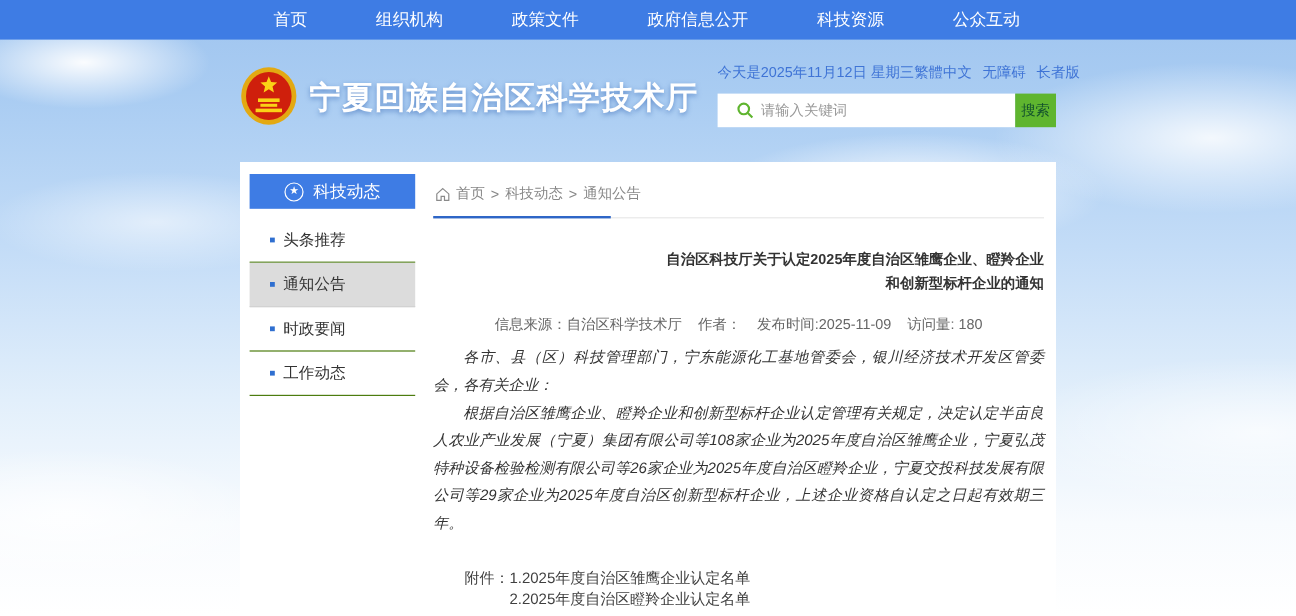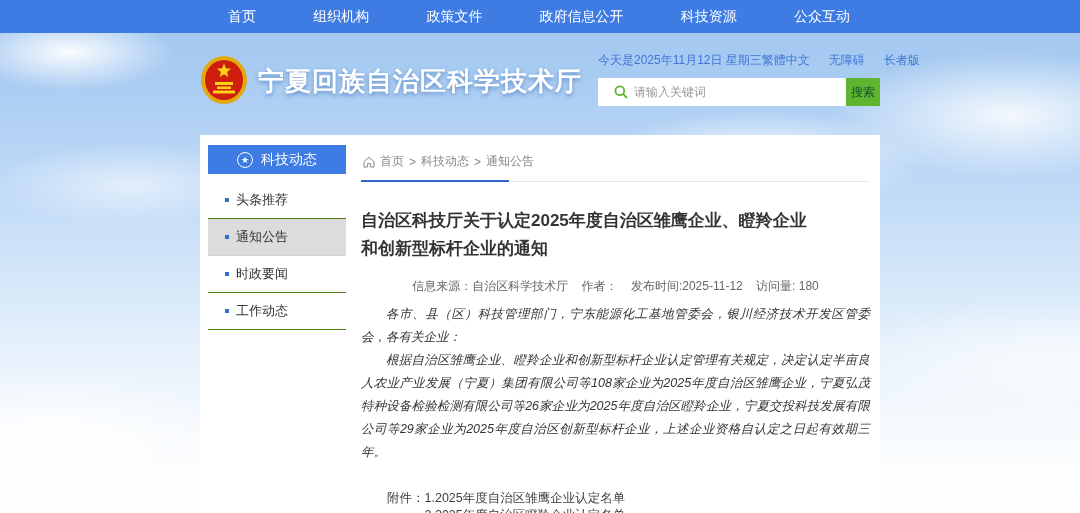--- a/index.html
+++ b/index.html
@@ -26,21 +26,21 @@
   .header{height:102px;}
   .header-inner{width:680px; margin:0 auto; display:flex; align-items:center;}
   .logo-block{display:flex; align-items:center; gap:10px; margin-top:22px; cursor:pointer;}
   .site-cn{font-size:26px; font-weight:bold; color:#fff; letter-spacing:1px;
            text-shadow:0 2px 4px rgba(36,88,170,.55);}
   .site-en{font-size:11px; color:#eef5ff; margin-top:5px; letter-spacing:.5px; word-spacing:6px;
            text-shadow:0 1px 3px rgba(36,88,170,.5);}
   .header-right{margin-left:auto; width:282px; margin-top:18px;}
   .today-row{display:flex; justify-content:space-between; align-items:center;
              font-size:12px; color:var(--link-blue); white-space:nowrap;}
-  .lang-links{display:flex; gap:19px;}
+  .lang-links{display:flex; gap:9px;}
   .lang-links span{cursor:pointer;}
   .search-row{margin-top:9px; display:flex; height:28px;}
   .search-box{flex:1; background:#fff; display:flex; align-items:center; padding-left:16px; gap:6px;}
   .search-box input{border:none; outline:none; flex:1; font-size:12px; color:#333; min-width:0;
                     font-family:inherit;}
   .search-box input::placeholder{color:#9a9a9a;}
   .search-btn{width:34px; background:var(--btn-green); color:#14532d; border:none; font-size:12px;
               cursor:pointer; font-family:inherit;}
   
   .container{width:680px; margin:0 auto; background:#fff; min-height:378px;
@@ -57,21 +57,21 @@
   .side-item .dot{display:inline-block; width:4px; height:4px; background:#2f6fd0;
                   vertical-align:2px; margin-right:7px;}
   .side-item.active{background:var(--active-gray); border-color:#d2d2d2;}
   
   .main-col{flex:1; min-width:0; padding-right:2px;}
   .crumbs{display:flex; align-items:center; gap:5px; font-size:12px; color:#888;
           padding:8px 0 11px 2px; border-bottom:1px solid #e8e8e8; position:relative;}
   .crumbs::after{content:""; position:absolute; left:0; bottom:-1px; width:148px; height:2px;
                  background:#2e66c7;}
   .crumb-link{cursor:pointer;}
-  .article-title{margin-top:25px; text-align:left; font-size:17px; font-weight:bold;
+  .article-title{margin-top:25px; text-align:right; font-size:12px; font-weight:bold;
                  color:#333; line-height:1.65;}
   .meta{margin-top:15px; text-align:center; font-size:12px; color:#666;}
   .meta span{margin:0 5px;}
   .content{margin-top:8px; font-size:12.5px; color:#333; line-height:23px; text-align:justify;}
   .content p{text-indent:2em;font-style:italic;}
   .attachments{margin-top:26px; padding-left:26px; font-size:12.5px; color:#404040;
                display:flex; line-height:17px;}
   .att-label{flex:none;}
   .att-item{cursor:pointer;}
 </style>
@@ -163,21 +163,21 @@
     </div>
 
     <div class="article-title">
       <div>自治区科技厅关于认定2025年度自治区雏鹰企业、瞪羚企业</div>
       <div>和创新型标杆企业的通知</div>
     </div>
 
     <div class="meta">
       <span>信息来源：自治区科学技术厅</span>
       <span>作者：</span>
-      <span>发布时间:2025-11-12</span>
+      <span>发布时间:2025-11-09</span>
       <span>访问量: 180</span>
     </div>
 
     <div class="content">
       <p>各市、县（区）科技管理部门，宁东能源化工基地管委会，银川经济技术开发区管委会，各有关企业：</p>
       <p>根据自治区雏鹰企业、瞪羚企业和创新型标杆企业认定管理有关规定，决定认定半亩良人农业产业发展（宁夏）集团有限公司等108家企业为2025年度自治区雏鹰企业，宁夏弘茂特种设备检验检测有限公司等26家企业为2025年度自治区瞪羚企业，宁夏交投科技发展有限公司等29家企业为2025年度自治区创新型标杆企业，上述企业资格自认定之日起有效期三年。</p>
     </div>
 
     <div class="attachments">
       <span class="att-label">附件：</span>

